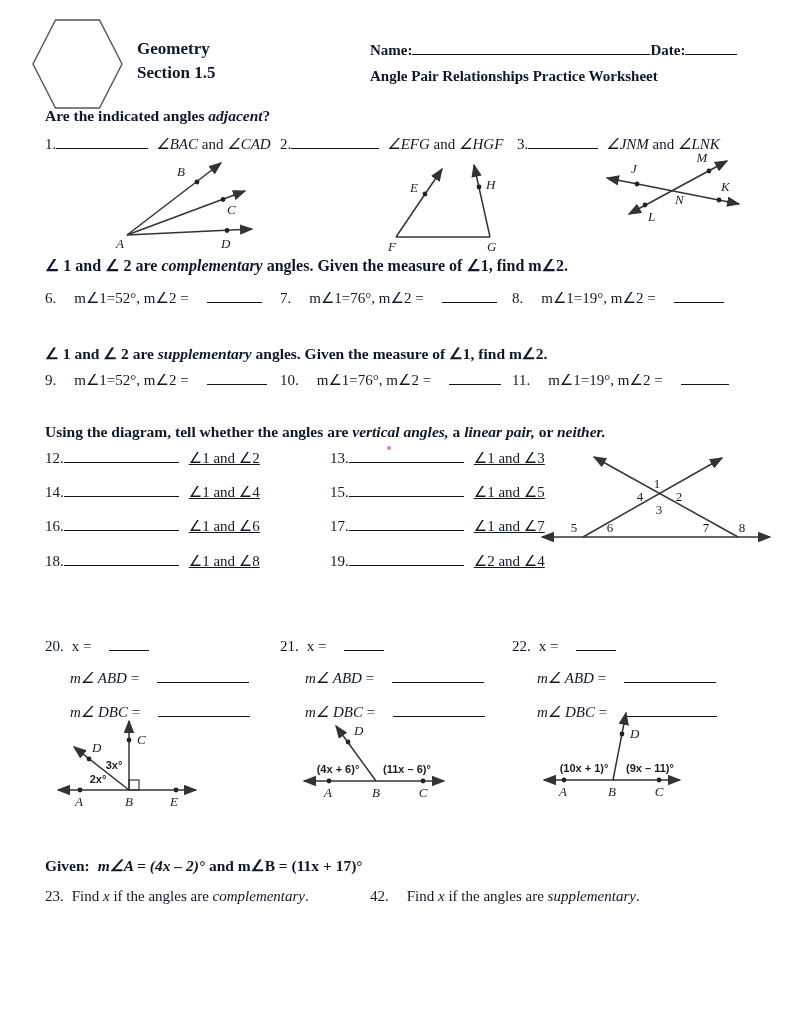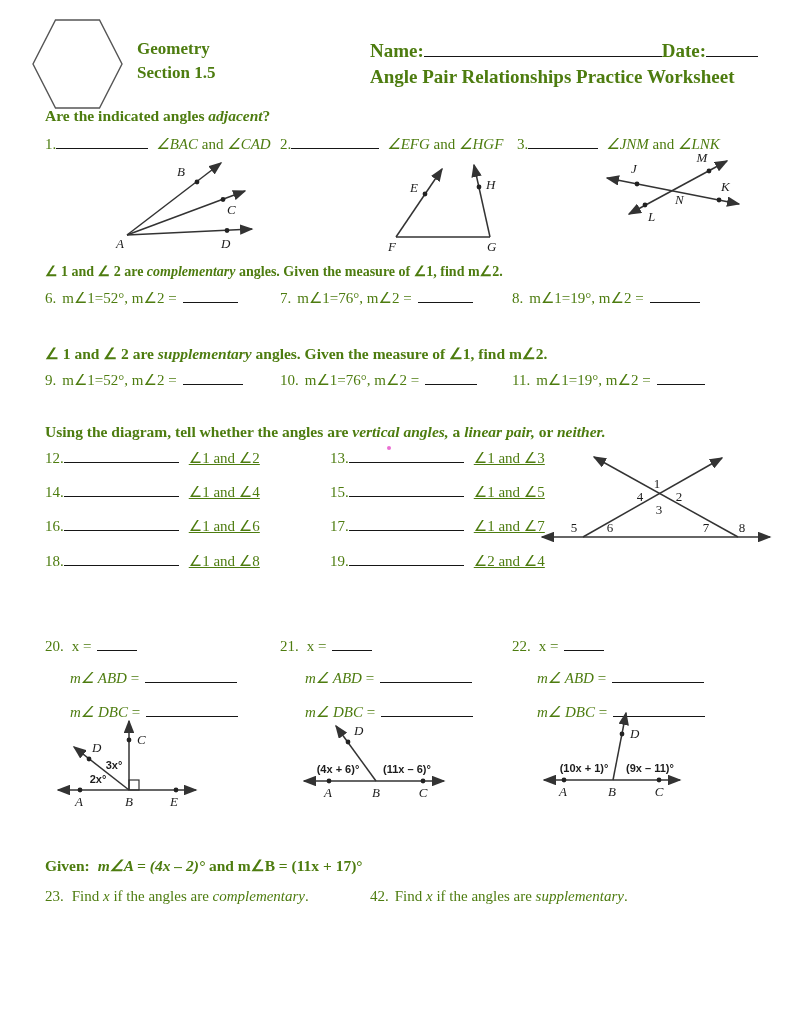--- a/index.html
+++ b/index.html
@@ -1,25 +1,25 @@
 <!DOCTYPE html>
 <html><head>
 <meta charset="utf-8">
 <style>
   * { margin:0; padding:0; box-sizing:border-box; }
   html,body { background:#ffffff; }
   .page { position:relative; width:791px; height:1024px; background:#fff;
-          font-family:"Liberation Serif", serif; color:#4d7c0f; overflow:hidden; }
+          font-family:"Liberation Serif", serif; color:#0f172a; overflow:hidden; }
   .abs { position:absolute; white-space:nowrap; font-size:15px; line-height:20px; }
   .b { font-weight:bold; }
   .i { font-style:italic; }
-  .f16 { font-size:19px; line-height:21px; }
+  .f16 { font-size:15px; line-height:21px; }
   .f17 { font-size:17px; line-height:22px; }
   .blank { display:inline-block; border-bottom:1.6px solid #161616; height:14px; }
-  .ml6 { margin-left:6px; } .ml8 { margin-left:8px; } .ml10 { margin-left:10px;text-decoration:underline; }
+  .ml6 { margin-left:18px; } .ml8 { margin-left:8px; } .ml10 { margin-left:10px;text-decoration:underline; }
   svg { position:absolute; overflow:visible; }
   svg text { font-family:"Liberation Serif", serif; font-size:13px; fill:#1c1c1c; }
   svg text.pt { font-style:italic; }
   svg text.num { font-style:normal; font-size:13px; }
   svg text.expr { font-family:"Liberation Sans", sans-serif; font-weight:bold;
                   font-size:11px; font-style:normal; }
   .artifact-dot { position:absolute; left:387px; top:446px; width:4px; height:4px;
                   border-radius:50%; background:#ea6fd2; }
 </style>
 </head>
@@ -100,21 +100,21 @@
     <circle cx="122" cy="48" r="2.4" fill="#222"></circle>
     <circle cx="48" cy="53" r="2.4" fill="#222"></circle>
     <circle cx="112" cy="19" r="2.4" fill="#222"></circle>
     <text class="pt" x="37" y="21" text-anchor="middle">J</text>
     <text class="pt" x="124" y="39">K</text>
     <text class="pt" x="51" y="69">L</text>
     <text class="pt" x="105" y="10" text-anchor="middle">M</text>
     <text class="pt" x="78" y="52">N</text>
   </svg>
 
-  <div class="abs b" style="left:45px;top:262px;font-size:14px">
+  <div class="abs b" style="left:45px;top:256px;font-size:16px">
     <span>∠ 1 and ∠ 2 are </span><span class="i">complementary</span><span> angles. Given the measure of ∠1, find m∠2.</span>
   </div>
   <div class="abs" style="left:45px;top:288px">
     <span>6.</span><span class="ml6">m∠1=52°, m∠2 =</span><span class="blank ml6" style="width:55px"></span>
   </div>
   <div class="abs" style="left:280px;top:288px">
     <span>7.</span><span class="ml6">m∠1=76°, m∠2 =</span><span class="blank ml6" style="width:55px"></span>
   </div>
   <div class="abs" style="left:512px;top:288px">
     <span>8.</span><span class="ml6">m∠1=19°, m∠2 =</span><span class="blank ml6" style="width:50px"></span>

